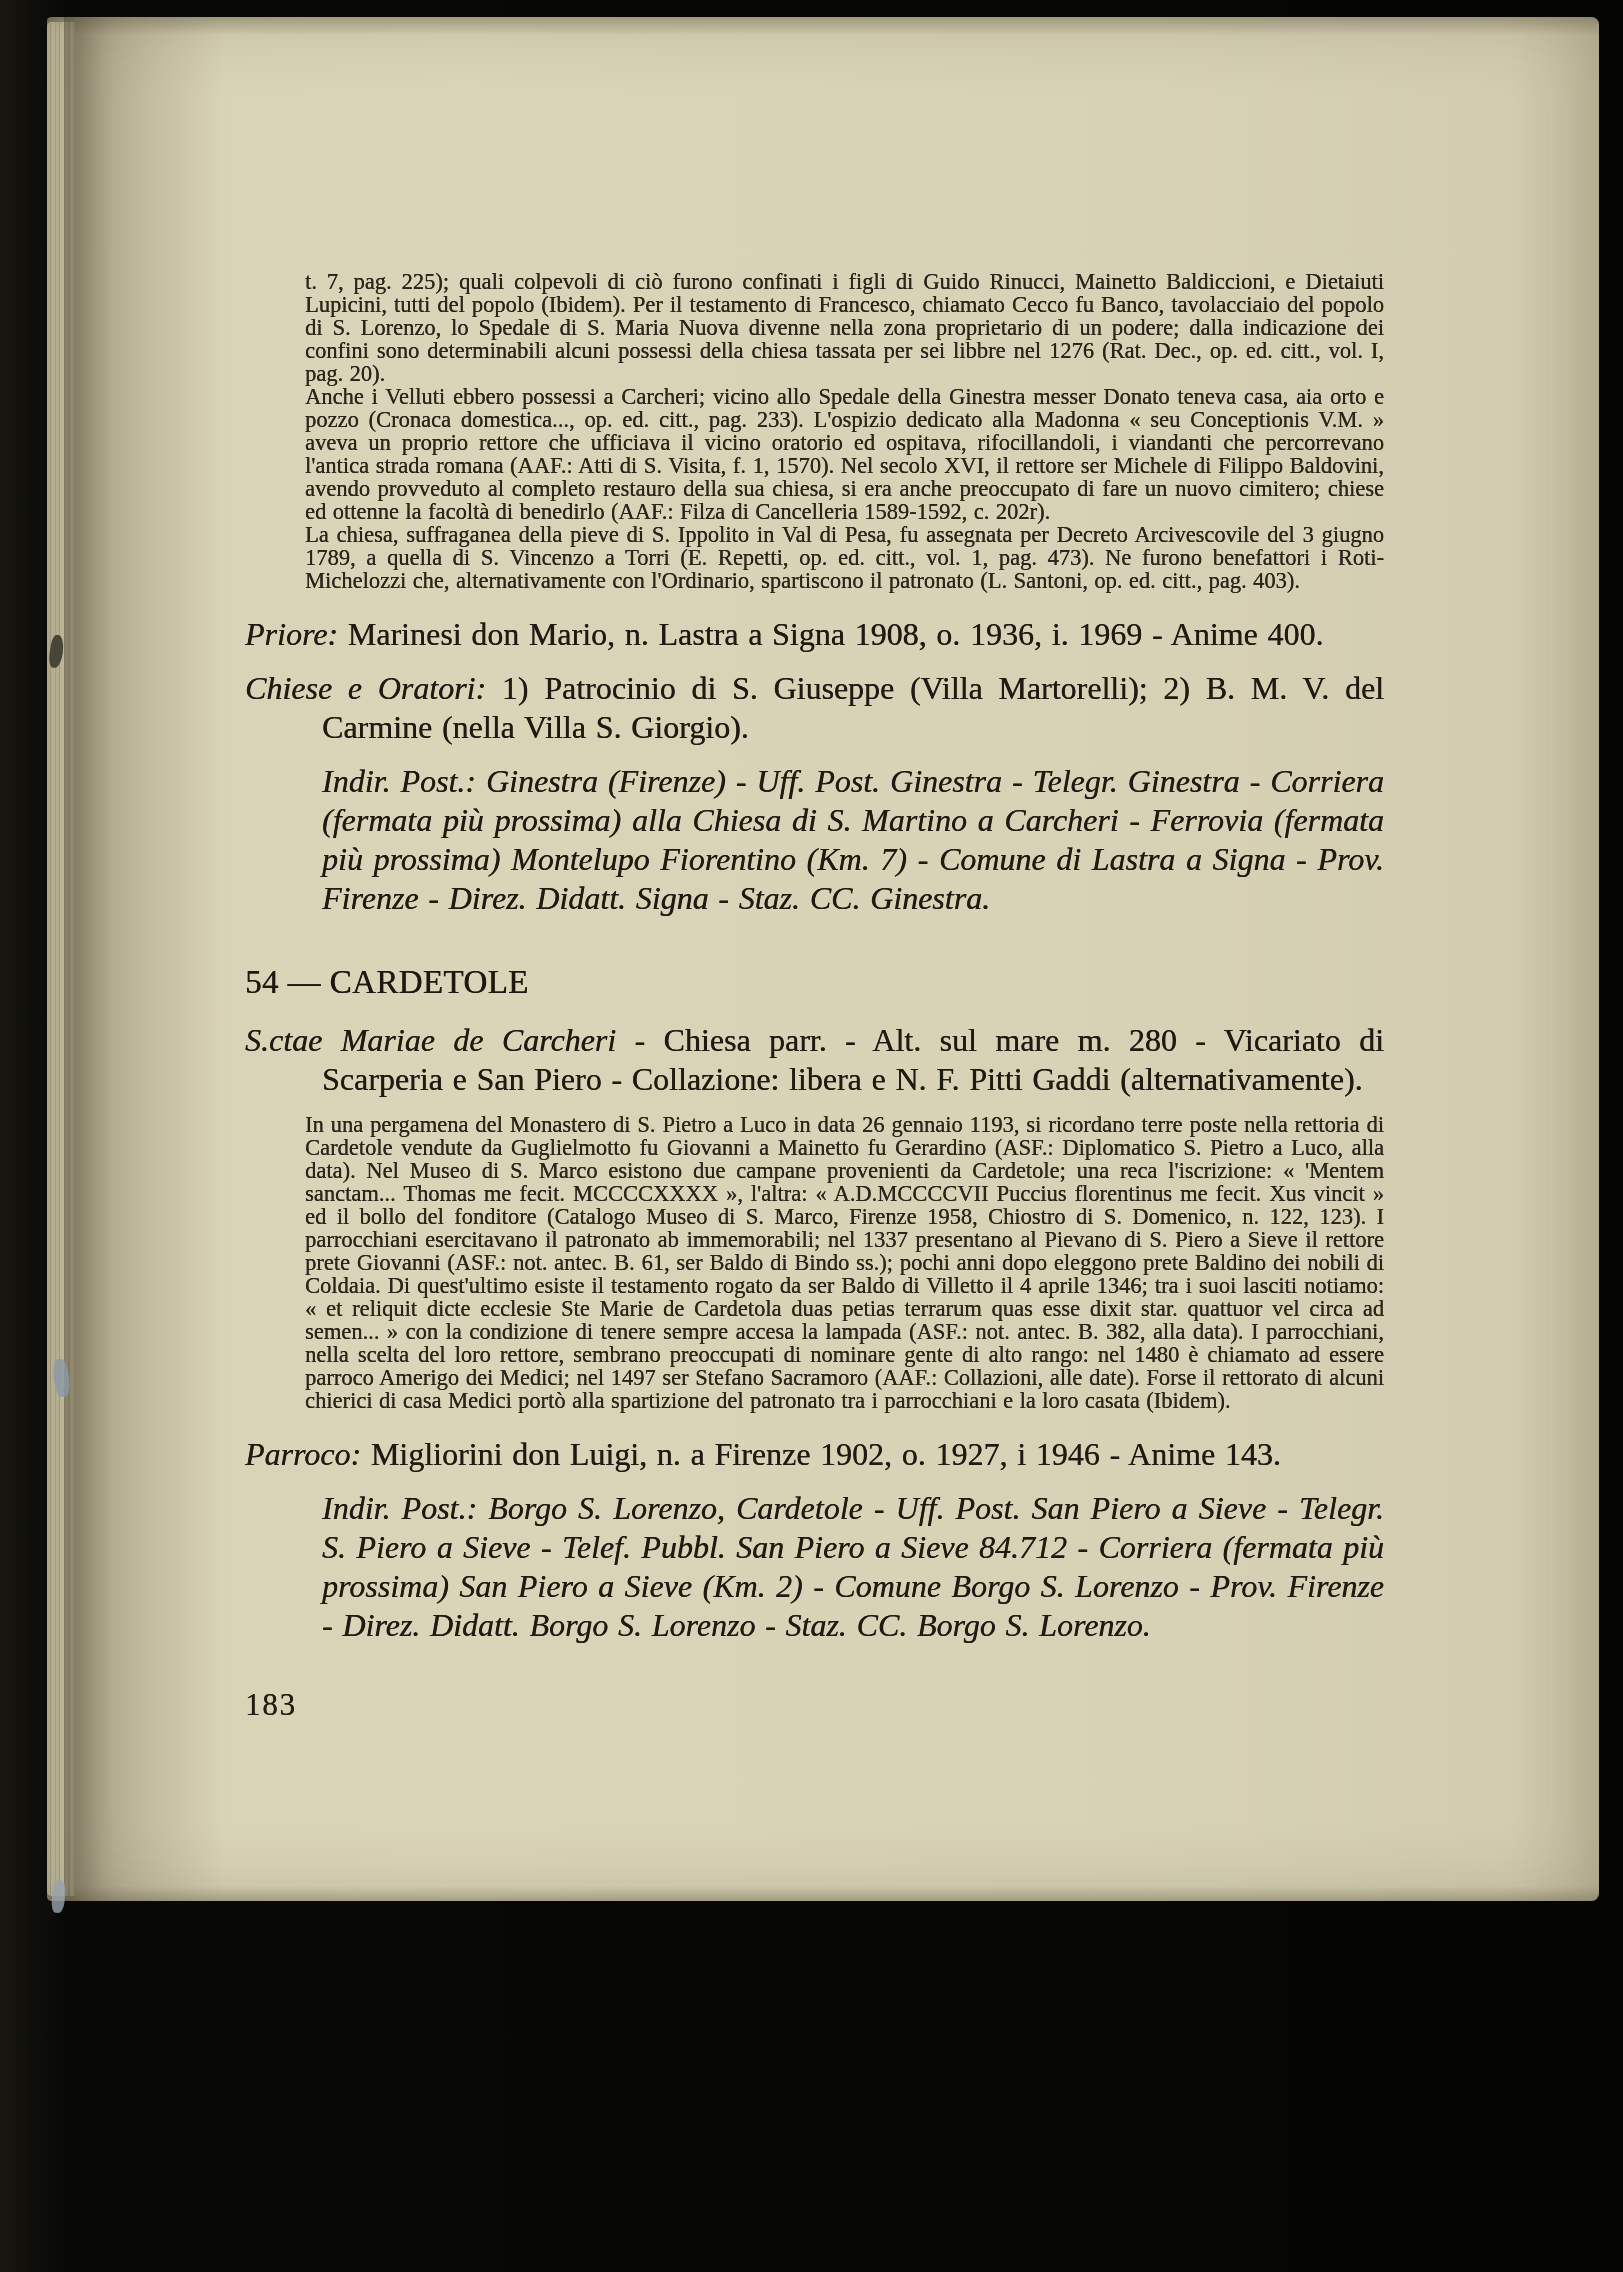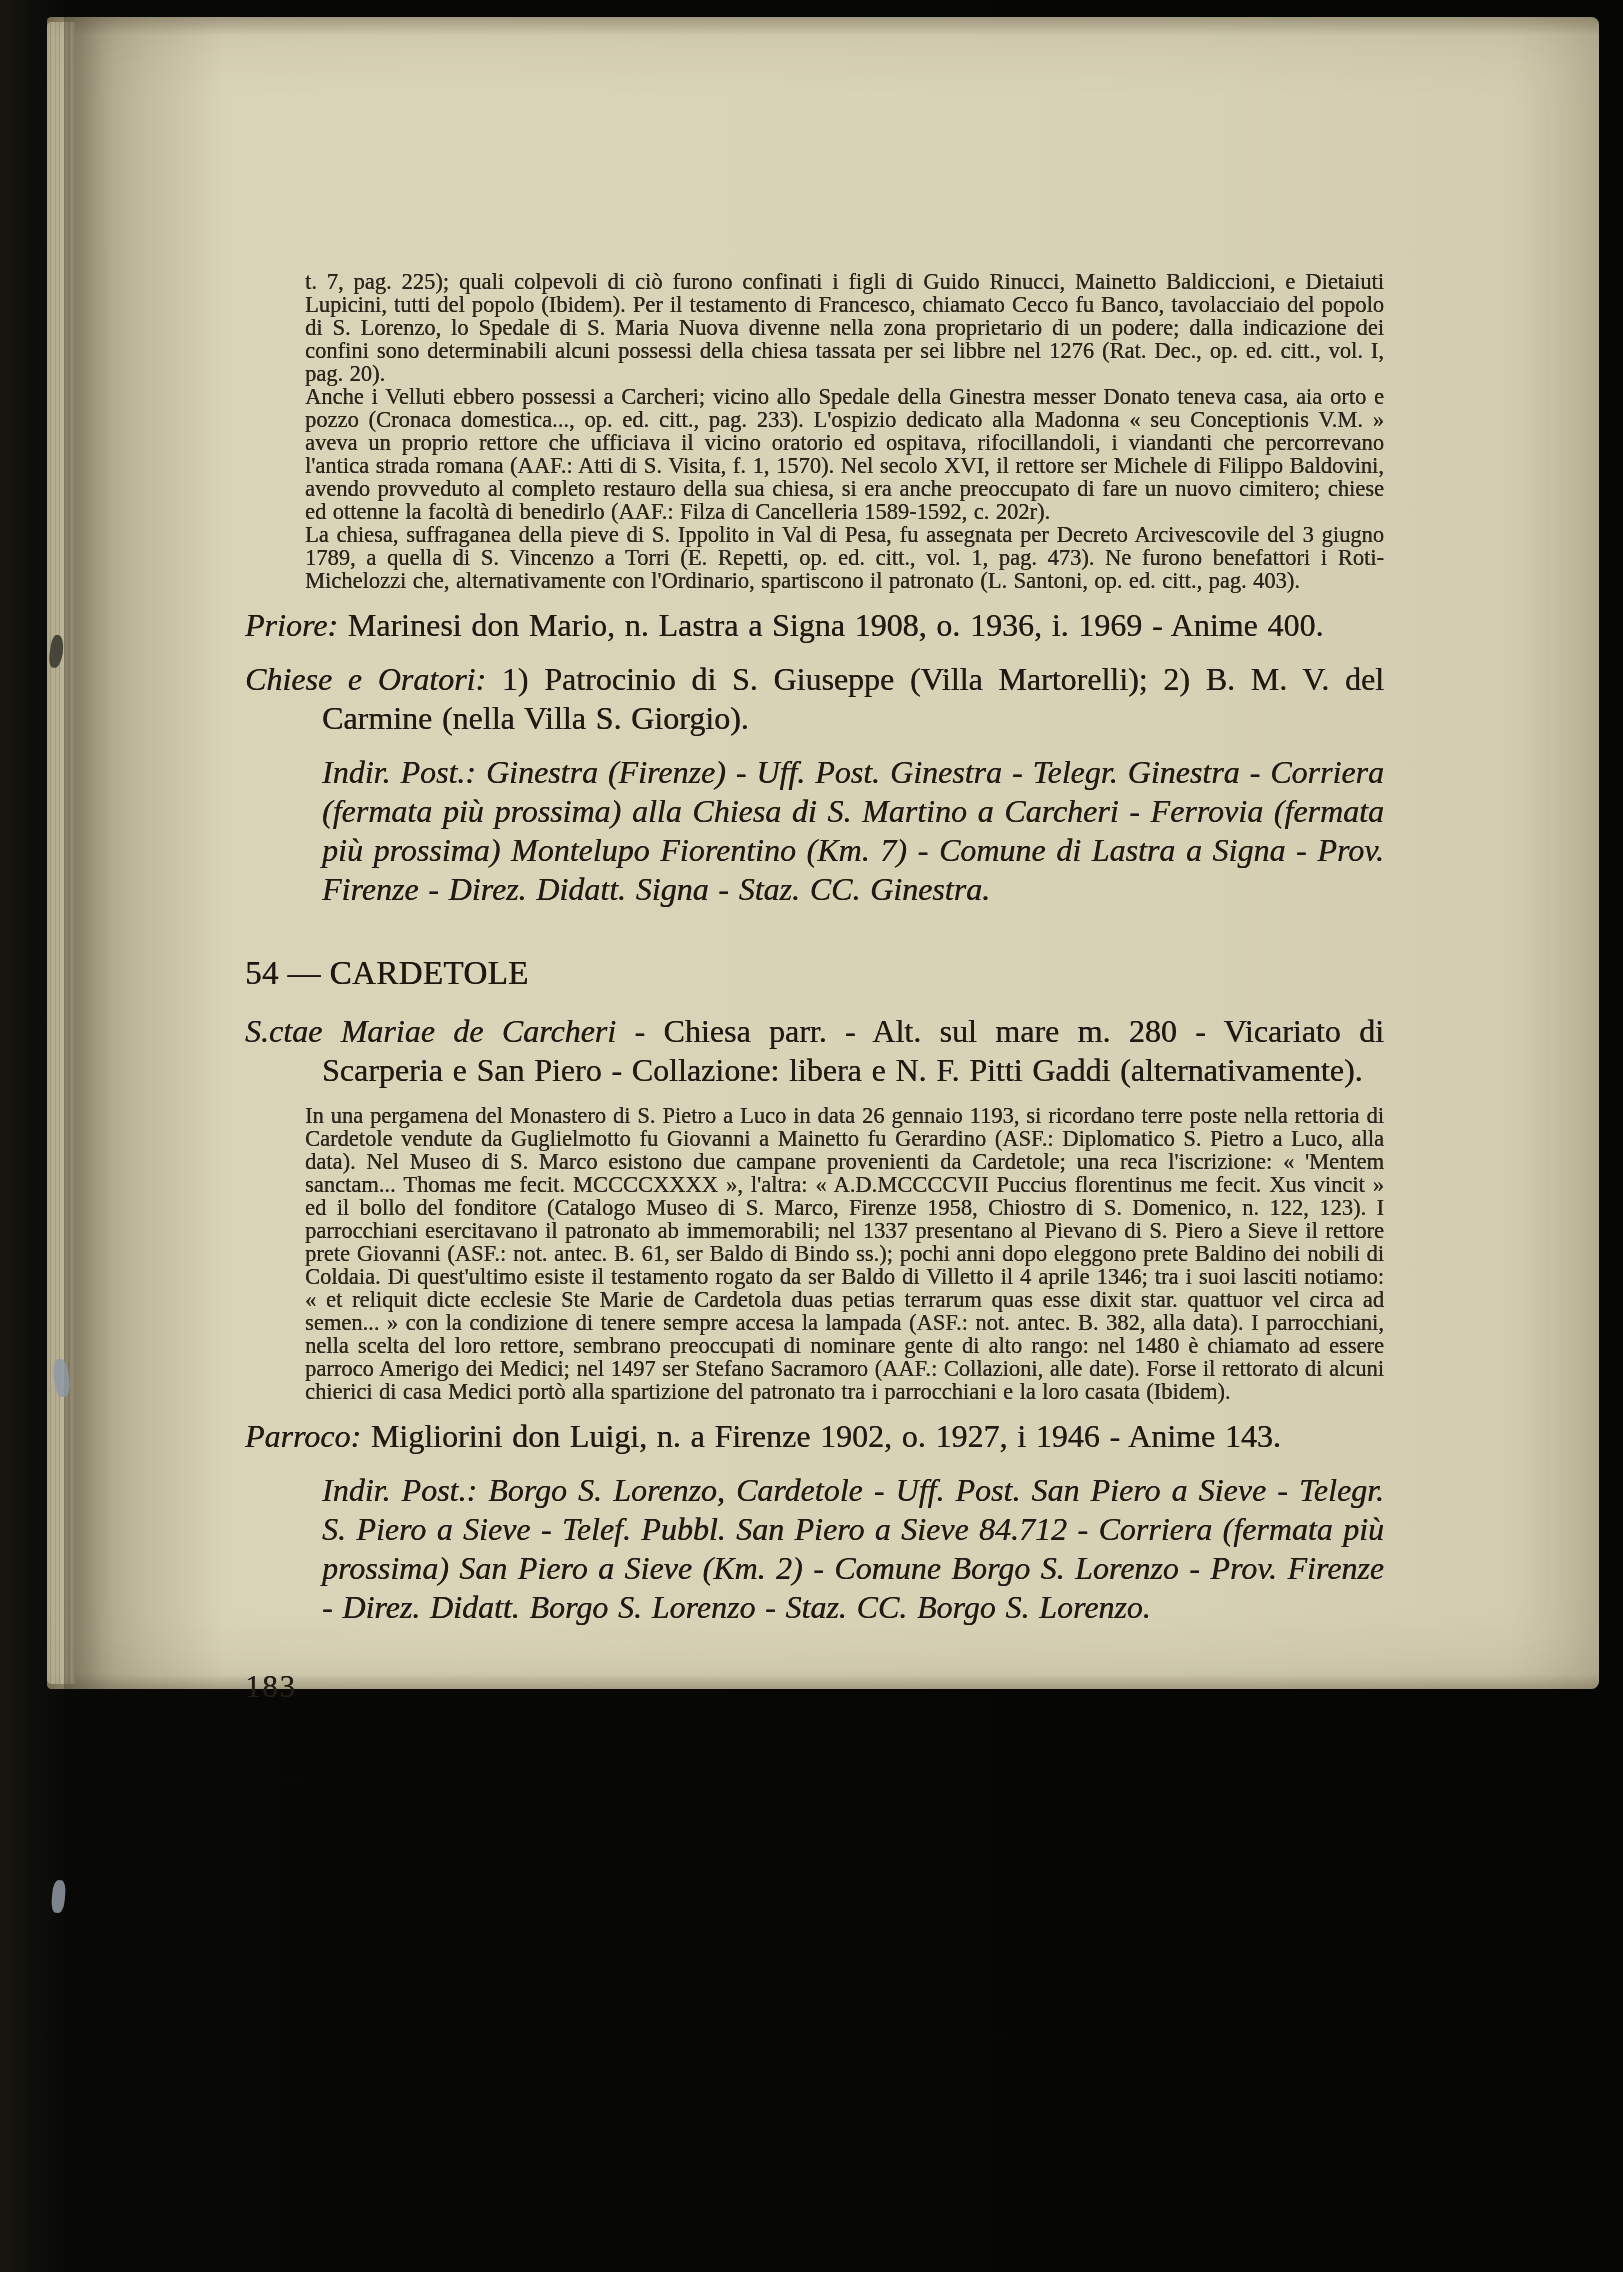--- a/index.html
+++ b/index.html
@@ -8,21 +8,21 @@
     position: relative;
     overflow: hidden;
     background: linear-gradient(90deg, #17160f 0px, #080806 67px, #050504 100%);
     font-family: "Liberation Serif", "DejaVu Serif", serif;
   }
 
   
   .book-page {
     position: absolute;
     left: 47px; top: 16.6px;
-    width: 1552px; height: 1672px;
+    width: 1552px; height: 1884px;
     border-radius: 4.2px 7.5px 7.5px 4.2px;
     background:
       linear-gradient(180deg, rgba(86,76,52,0.35) 0px, rgba(86,76,52,0) 18.3px),
       linear-gradient(0deg,   rgba(86,76,52,0.30) 0px, rgba(86,76,52,0) 15px),
       linear-gradient(90deg,
         #8f876b 0px, #b0a88a 21.6px, #c6bfa1 53px, #d2cbae 100px,
         #d9d3b7 183px, #dad4b8 416px, #d7d1b5 72%, #d3ccb0 94%, #c2bb9d 100%);
     box-shadow: inset 0 0 75px rgba(64,56,36,0.22);
   }
 
@@ -72,21 +72,21 @@
     text-align: justify;
     margin-top: 15px;
     color: #1f1b12;
     text-shadow: 0.3px 0 0 currentColor;
     word-spacing: 1.7px;
   }
   .entry.hang   { padding-left: 77px; text-indent: -77px; }
   .entry.indent { margin-left: 77px; font-style: italic; }
   .entry i { font-style: italic; }
 
-  .first-after-notes { margin-top: 14px; }
+  .first-after-notes { margin-top: 23px; }
 
   .heading {
     margin: 45px 0 20px 0;
     font-size: 33px; line-height: 38px;
     font-weight: normal;
     letter-spacing: 0.4px;
     color: #1d1910;
     text-shadow: 0.4px 0 0 currentColor;
   }
 

